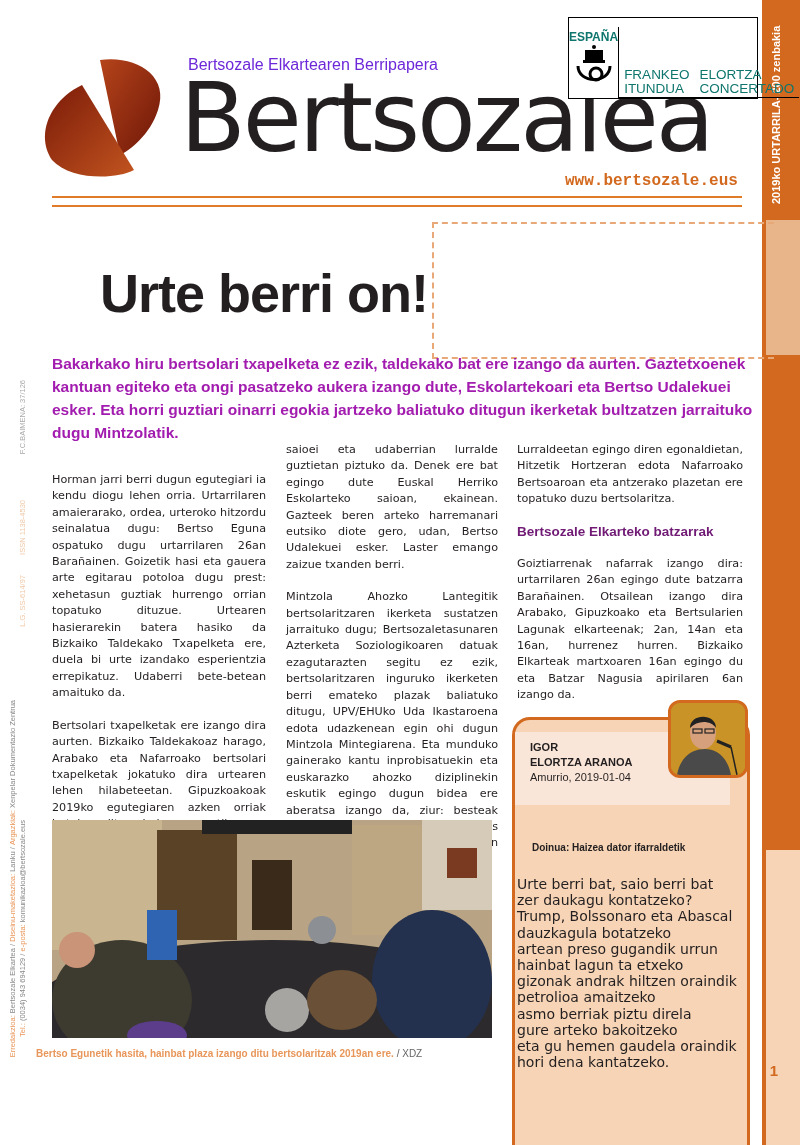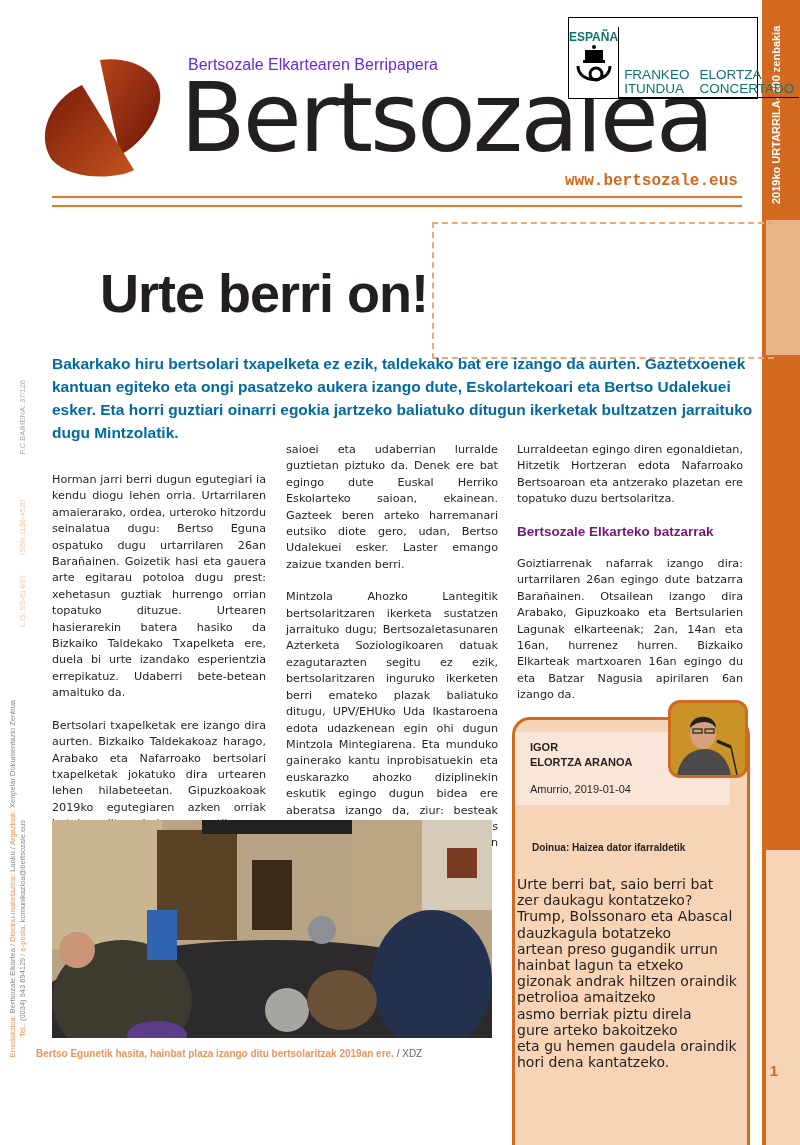--- a/index.html
+++ b/index.html
@@ -36,21 +36,21 @@
   #postage .cell { border-bottom:1.5px solid #000; padding:1px 5px; }
   #postage .cell:last-child { border-bottom:none; font-weight:bold; }
 
   
   #dashed { left:432px; top:222px; width:340px; height:133px; border:2px dashed #e8a878; border-right:none; }
 
   
   #headline { left:52px; top:262px; font-family:"Liberation Sans", sans-serif; font-weight:bold; font-size:54px;
               color:#231f20; letter-spacing:-1px;margin-left:48px; }
   #lead { left:52px; top:352px; width:706px; font-family:"Liberation Sans", sans-serif; font-weight:bold;
-          font-size:15.5px; line-height:23px; color:#0369a1; }
+          font-size:15.5px; line-height:23px; color:#a21caf; }
 
   
   .col { font-family:"DejaVu Sans", sans-serif; font-size:11.2px; line-height:16.4px; text-align:justify; color:#231f20; }
   .col p { margin:0 0 16px 0; }
   #col1 { left:52px; top:472px; width:214px; }
   #col2 { left:286px; top:442px; width:212px; }
   #col3 { left:517px; top:442px; width:226px; }
   .section-title { font-family:"Liberation Sans", sans-serif; font-weight:bold; font-size:13.5px; color:#701a75; margin:0 0 16px 0; }
 
   
@@ -65,21 +65,21 @@
   
   #photo { left:52px; top:820px; width:440px; height:218px; overflow:hidden; background:#8a7a66; }
   #caption { left:36px; top:1048px; font-family:"Liberation Sans", sans-serif; font-size:10px; font-weight:bold; color:#e8965a; }
   #caption .credit { color:#666; font-weight:normal; }
 
   
   #card { left:512px; top:717px; width:232px; height:430px; background:#f6d4b5; border:3px solid #d2691e;
           border-bottom:none; border-radius:18px 18px 0 0; }
   #card-head { left:515px; top:732px; width:215px; height:73px; background:#fae6d8; }
   #author { left:530px; top:740px; font-family:"Liberation Sans", sans-serif; font-size:11px; font-weight:bold; line-height:15px; color:#231f20; }
-  #author .place { font-weight:normal;margin-top:12px; }
+  #author .place { font-weight:normal; }
   #portrait { left:668px; top:700px; width:74px; height:72px; border:3px solid #d2691e; border-radius:12px; overflow:hidden; background:#c99327; }
   #melody { left:532px; top:842px; font-family:"Liberation Sans", sans-serif; font-size:10px; font-weight:bold; color:#231f20; }
   #verse { left:517px; top:876px; font-family:"DejaVu Sans", sans-serif; font-size:14px; line-height:16.2px; color:#231f20; }
   #verse div { white-space:nowrap; }
 </style>
 </head>
 <body>
 
 <div class="abs" id="band"></div>
 <div class="abs" id="band-top"></div>

